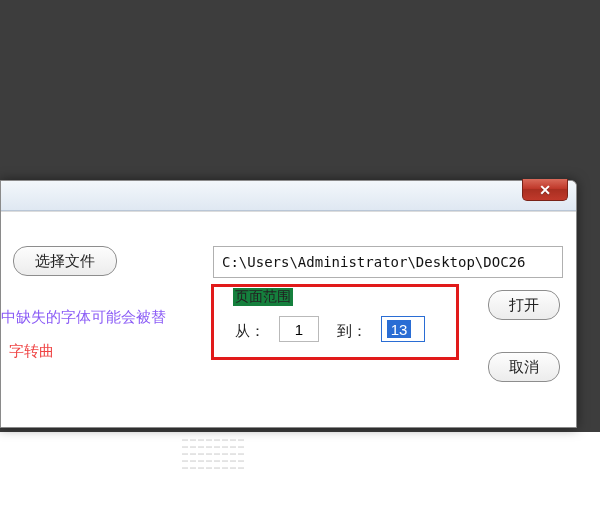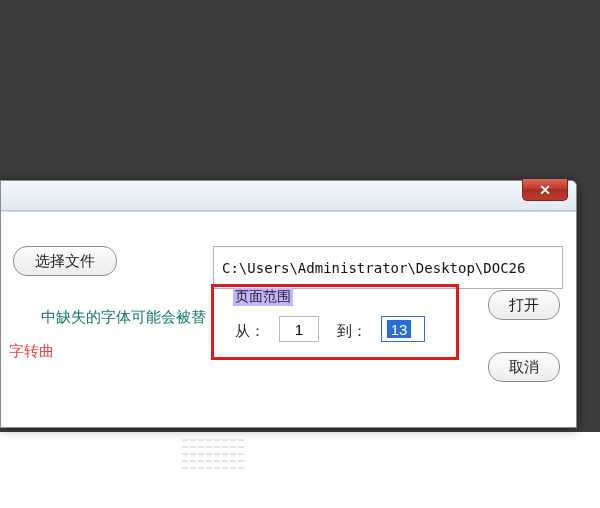--- a/index.html
+++ b/index.html
@@ -77,56 +77,55 @@
     cursor: pointer;
   }
   .select-file-btn { left: 12px; top: 34px; width: 104px; padding: 0; }
   .open-btn  { right: 16px; top: 78px;  width: 72px; padding: 0; }
   .cancel-btn{ right: 16px; top: 124px; width: 72px; padding: 0; margin-top: 16px; }
 
   
   .path-input {
     position: absolute;
     left: 212px; top: 34px;
-    width: 350px; height: 43px;
+    width: 350px; height: 32px;
     border: 1px solid #b0b0b0;
     background: #fff;
     padding: 0 8px;
     font-family: Consolas, monospace;
     font-size: 14px;
     color: #111;
   }
 
   
   .left-text-1 {
     position: absolute;
     left: 0; top: 96px;
     font-size: 15px;
-    color: #0f766e;
-    padding-left: 40px;
+    color: #8b5cf6;
   }
   .left-text-2 {
     position: absolute;
     left: 8px; top: 130px;
     font-size: 15px;
     color: #ef4444;
   }
 
   
   .highlight-box {
     position: absolute;
     left: 210px; top: 72px;
     width: 248px; height: 76px;
     border: 3px solid #e11a1a;
     pointer-events: none;
   }
   .groupbox-label {
     position: absolute;
     left: 232px; top: 76px;
-    background: #c4b5fd;
+    background: #15803d;
     padding: 0 2px;
     font-size: 14px;
     color: #222;
   }
   .from-label {
     position: absolute;
     left: 234px; top: 110px;
     font-size: 15px;
     color: #222;
   }

